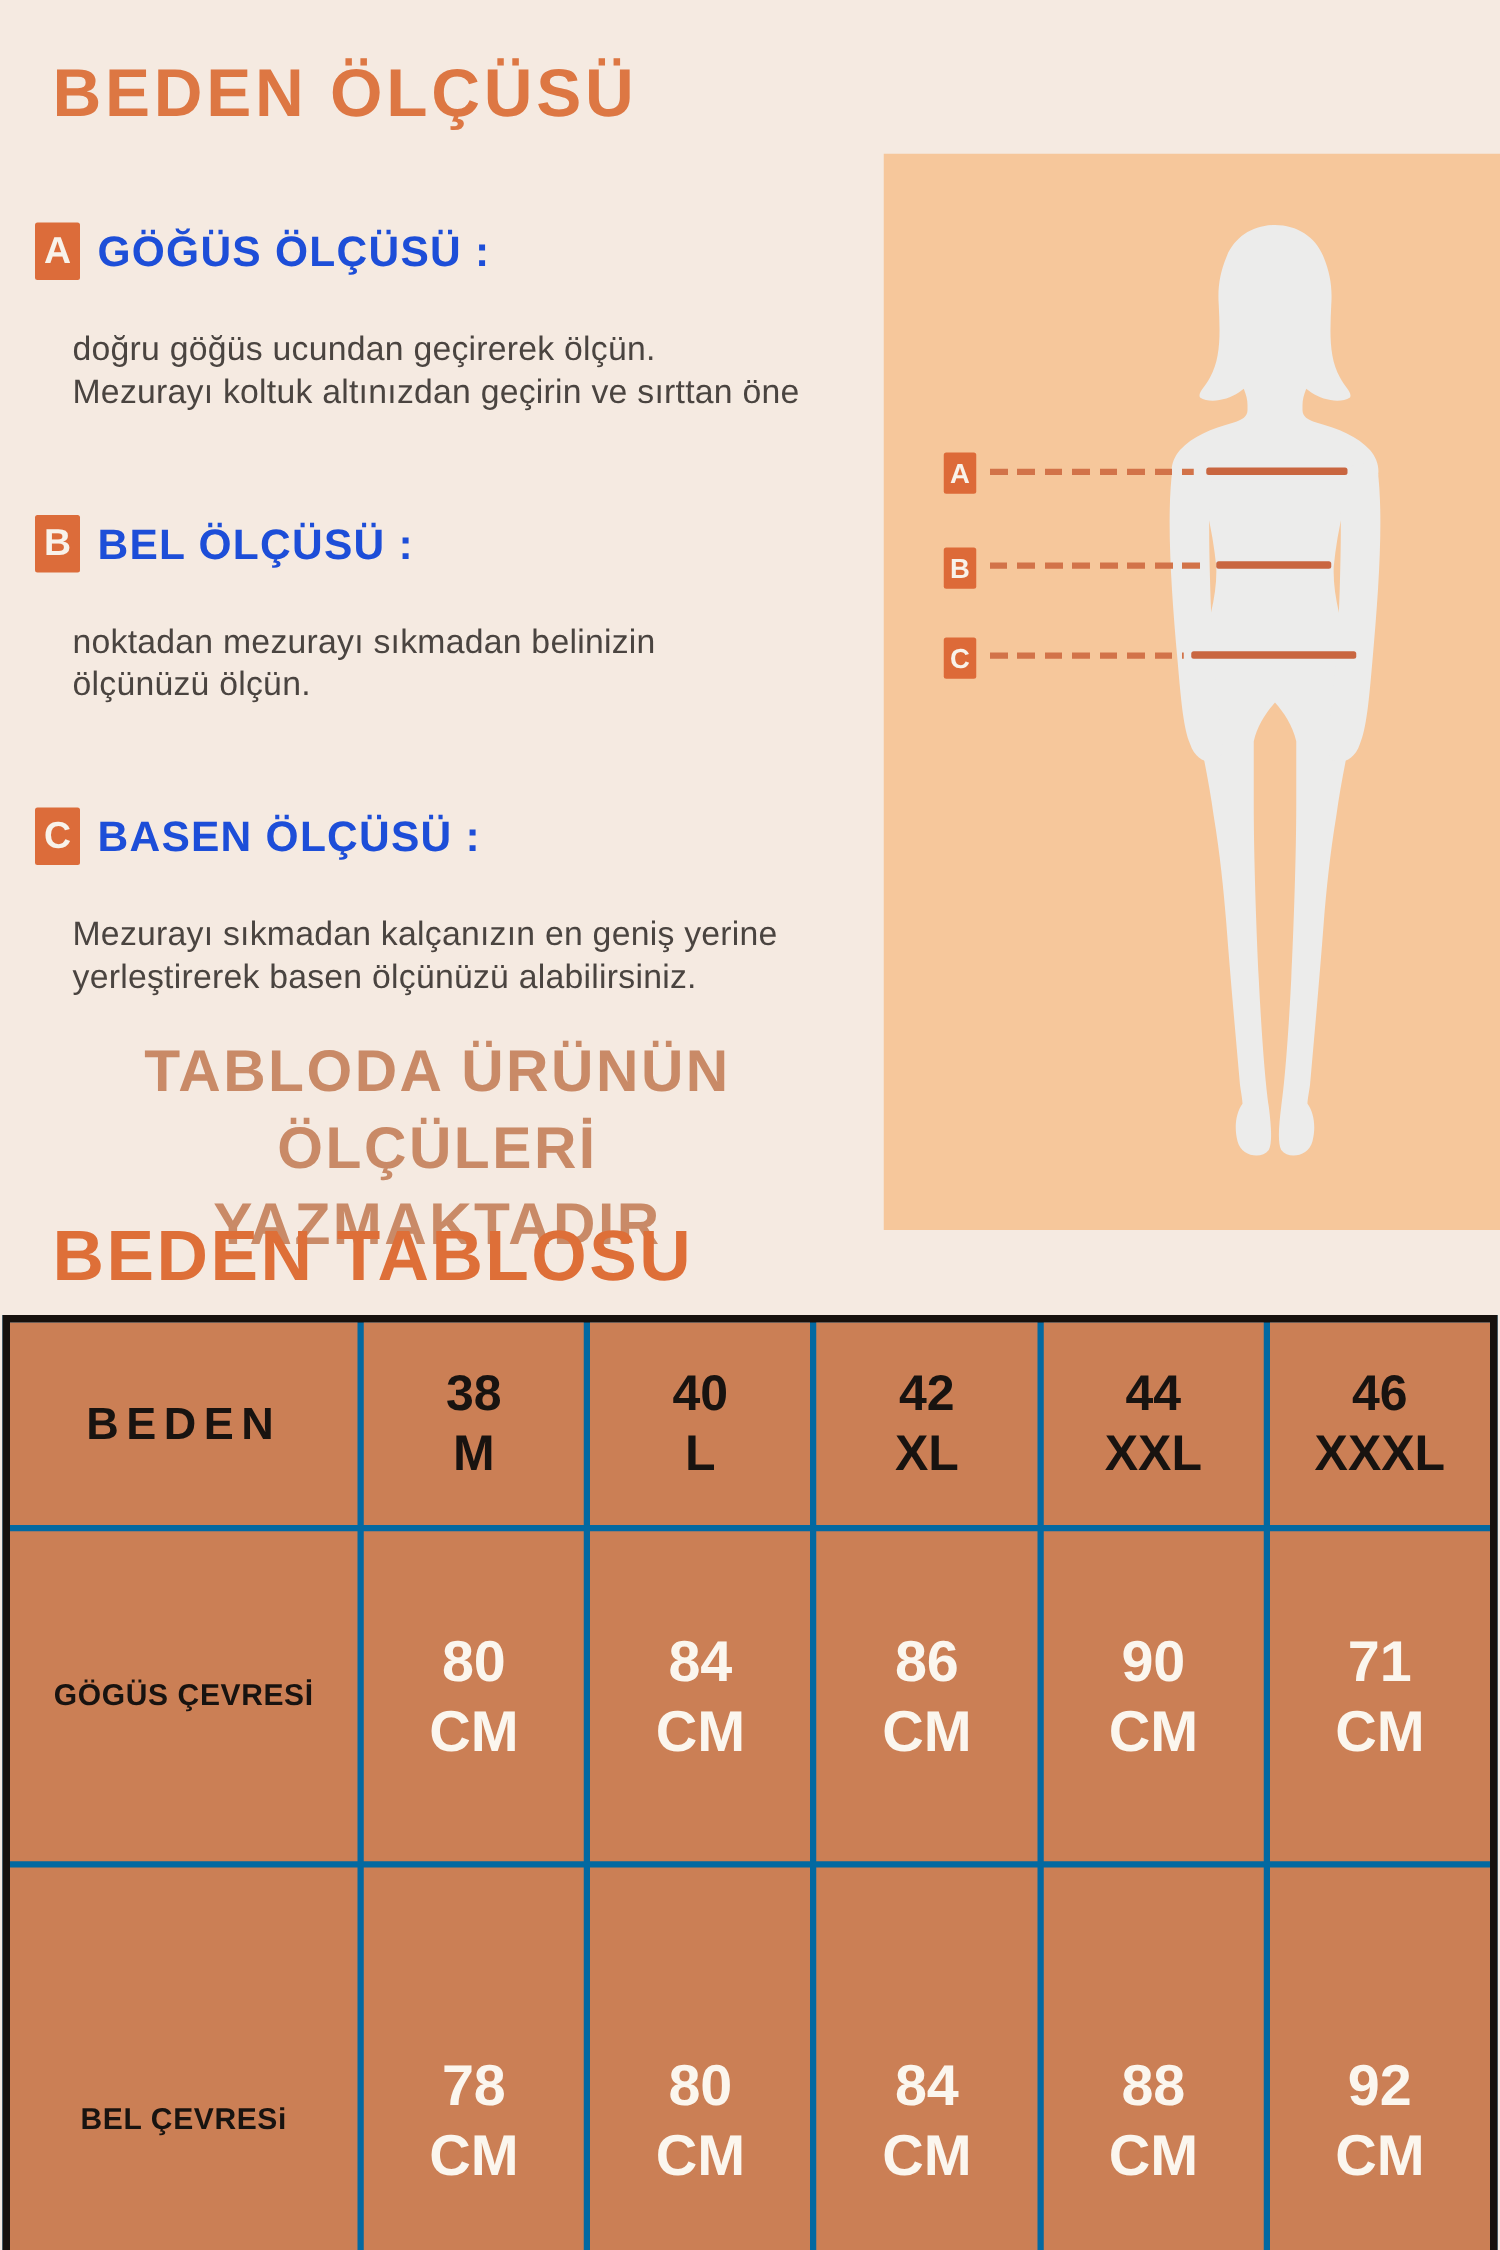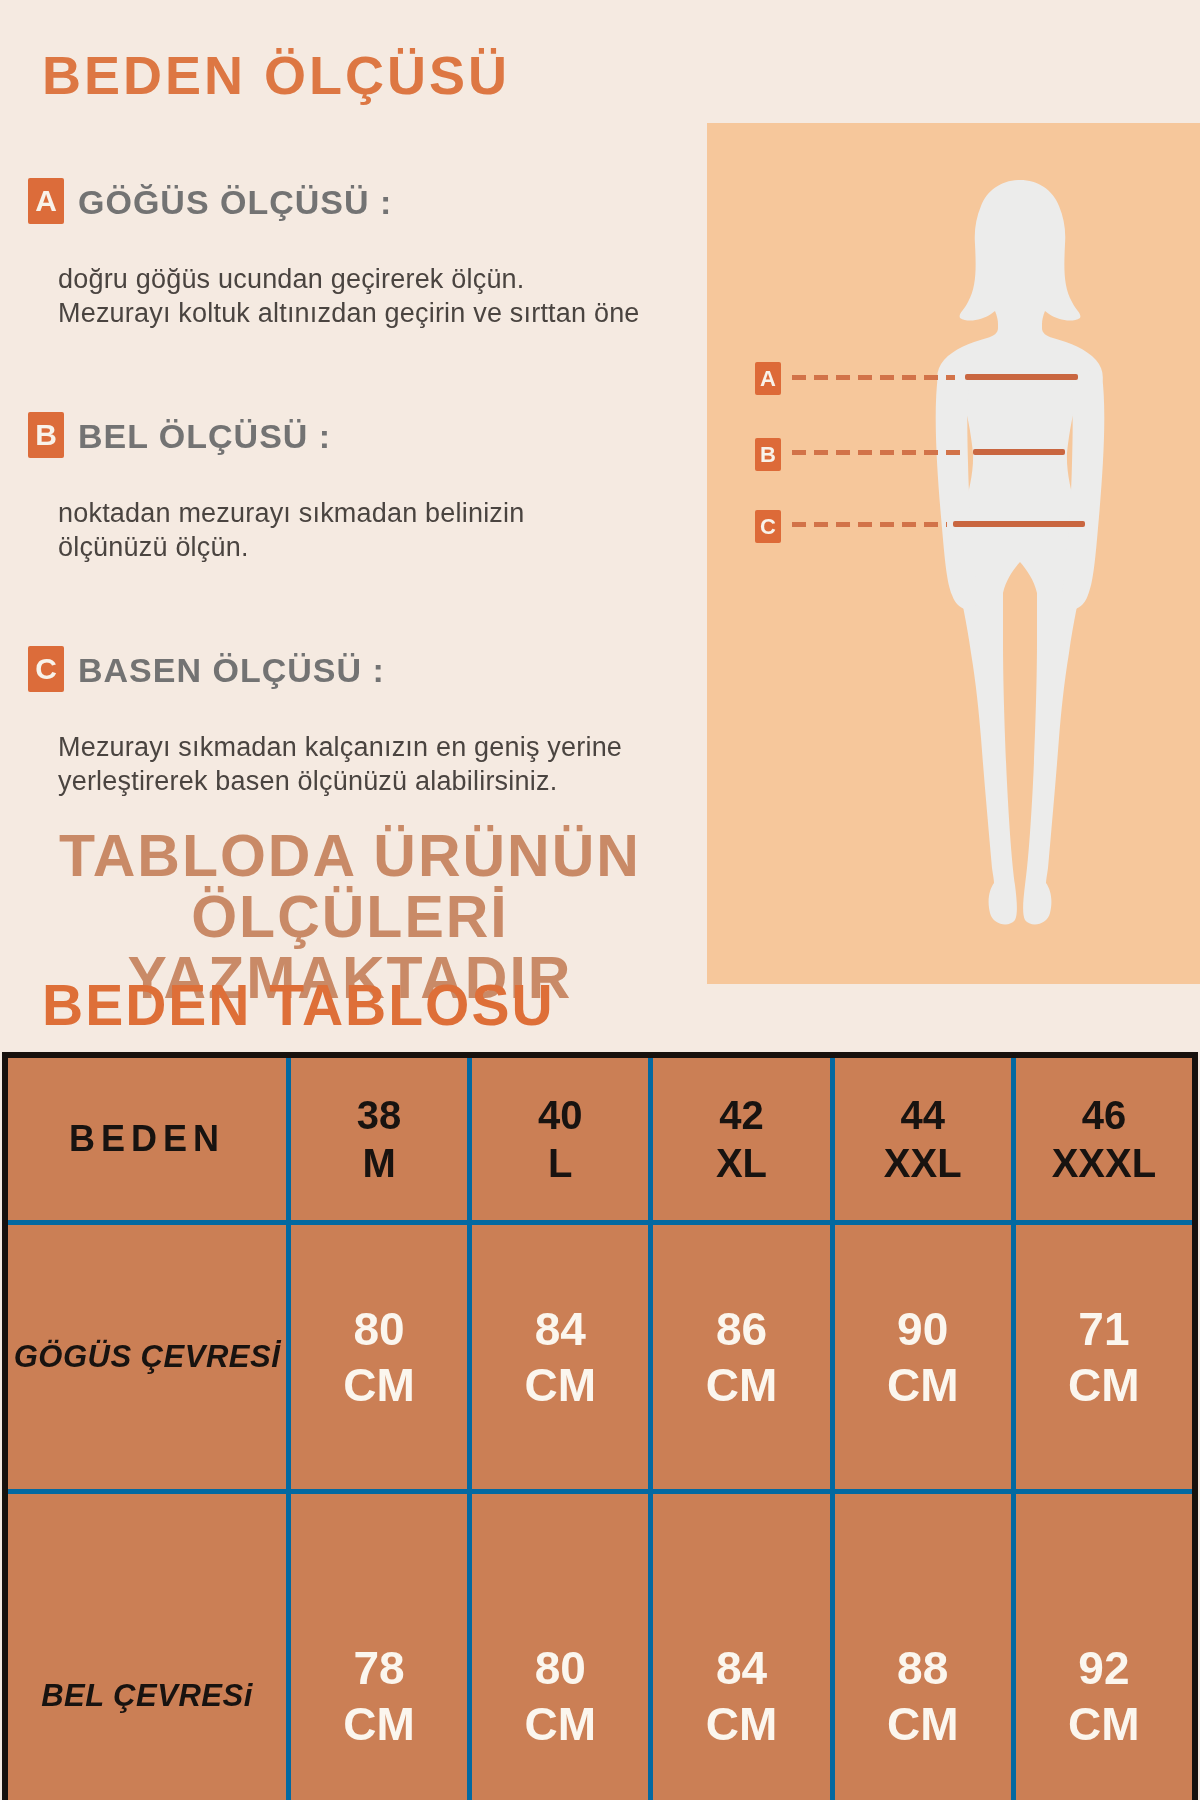--- a/index.html
+++ b/index.html
@@ -18,30 +18,30 @@
     color:#dd7743;
   }
   .section-badge{
     width:36px; height:46px;
     background:#dc6c3a; border-radius:2px;
     display:flex; align-items:center; justify-content:center;
     color:#f8f2ea; font-size:30px; font-weight:bold;
   }
   .section-heading{
     font-size:34px; font-weight:bold; letter-spacing:1px;
-    color:#737373; white-space:nowrap;
+    color:#1d4ed8; white-space:nowrap;
   }
   .para{
     font-size:27px; line-height:34px; color:#4a4440;
     letter-spacing:0.2px;
   }
   .note{
     left:0px; top:826px; width:700px;
     text-align:center;
-    font-size:59px; font-weight:bold; line-height:61px; letter-spacing:2px;
+    font-size:47px; font-weight:bold; line-height:61px; letter-spacing:2px;
     color:#c98a67;
   }
   .table-title{
     left:42px; top:972px;
     font-size:57px; font-weight:bold; letter-spacing:2px;
     color:#de6f38;
   }
 
   
   .figure-panel{
@@ -81,21 +81,21 @@
     align-items:center; justify-content:center;
     text-align:center;
   }
   .corner-label{
     color:#181310; font-size:36px; font-weight:bold; letter-spacing:6px;
   }
   .col-head .num, .col-head .ltr{
     color:#181310; font-size:40px; font-weight:bold; line-height:48px;
   }
   .row-label{
-    color:#181310; font-size:31px; font-weight:bold; letter-spacing:0.5px;font-style:italic;
+    color:#181310; font-size:24px; font-weight:bold; letter-spacing:0.5px;
   }
   .val .num, .val .unit{
     color:#fbf6ee; font-size:46px; font-weight:bold; line-height:56px;
   }
 </style>
 </head>
 <body>
 
 <div class="abs page-title">BEDEN ÖLÇÜSÜ</div>
 

